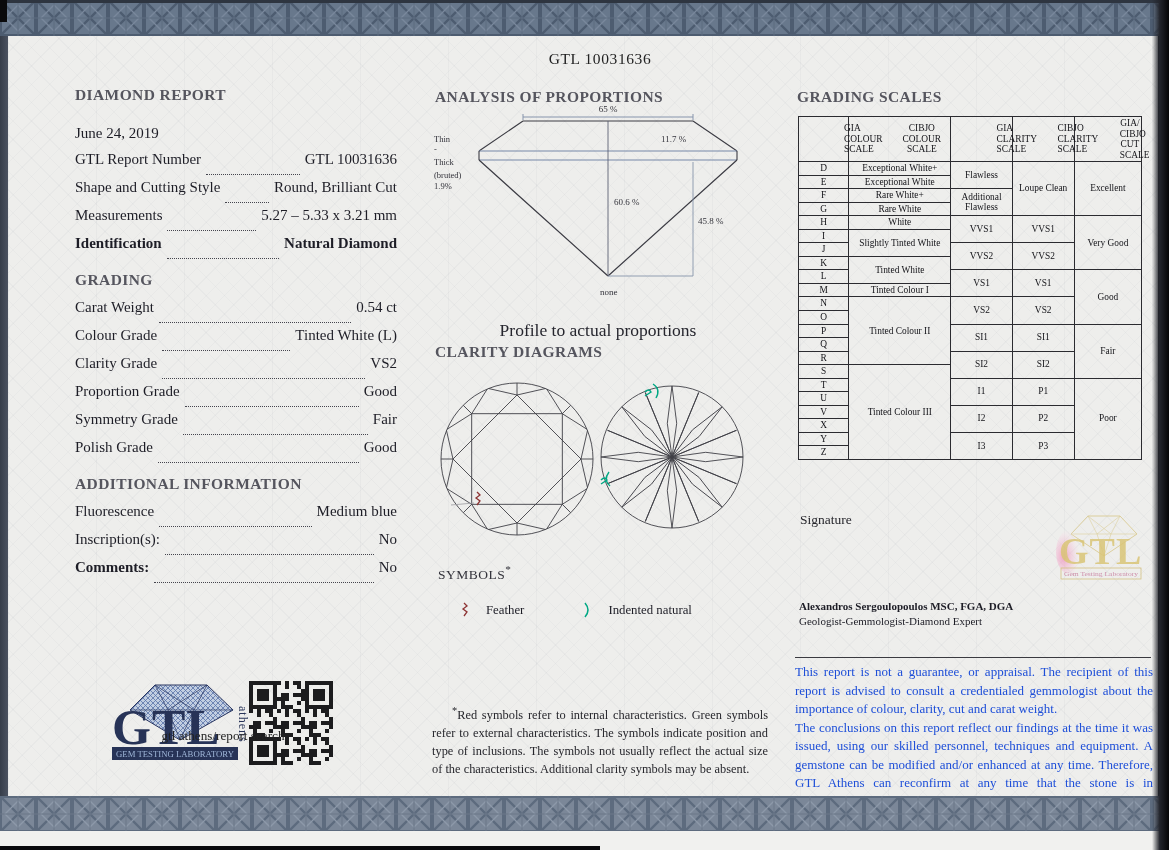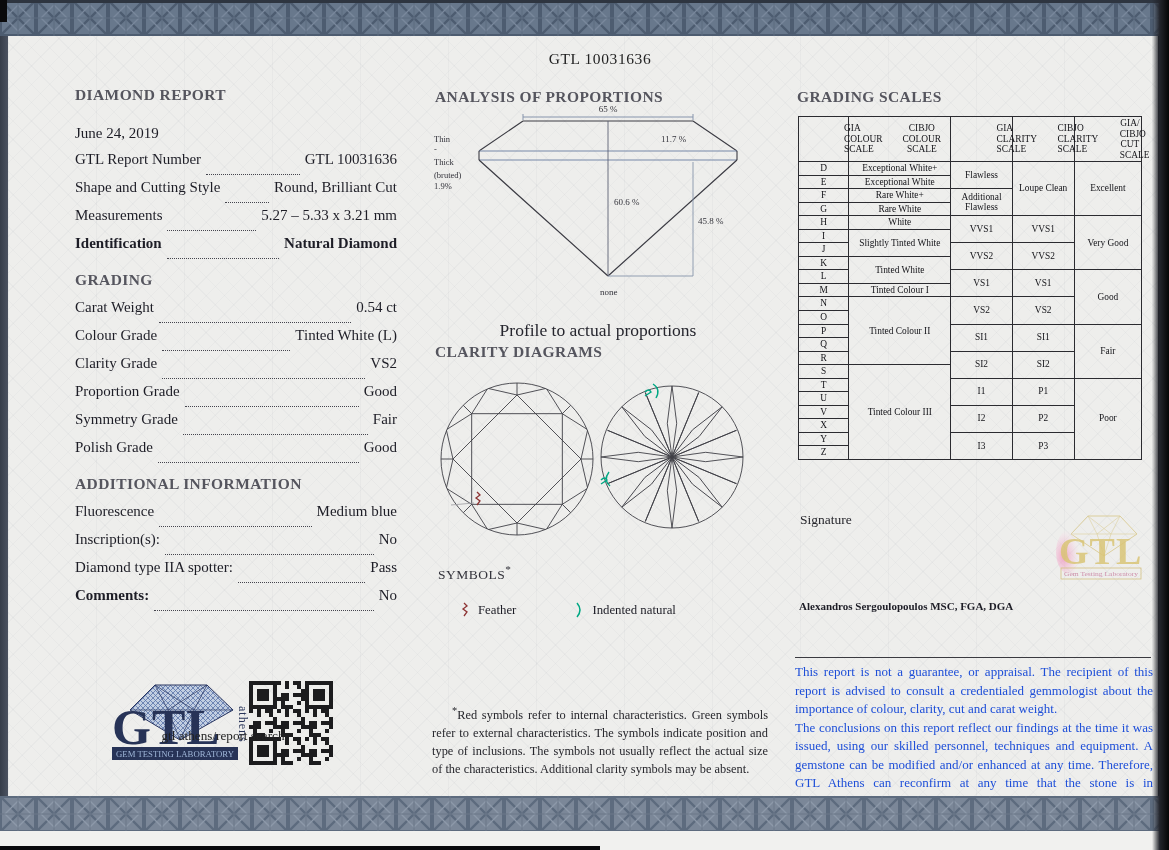--- a/index.html
+++ b/index.html
@@ -37,21 +37,21 @@
   .gap-title{margin:8px 0 10px;}
   
   #prop-title{left:427px;top:52px;}
   #prop-svg{left:420px;top:66px;}
   #profile-caption{left:420px;top:268px;width:340px;text-align:center;font-size:17.5px;color:#26262e;margin-top:16px;}
   #clar-title{left:427px;top:307px;text-align:center;}
   #crown-svg{left:429px;top:343px;}
   #pav-svg{left:589px;top:346px;}
   #symbols-line{left:430px;top:527px;font-size:13.5px;letter-spacing:.5px;color:#33333b;}
   #legend{left:450px;top:566px;display:flex;gap:58px;font-size:12.8px;align-items:center;}
-  .leg-item{display:flex;align-items:center;gap:8px;}
+  .leg-item{display:flex;align-items:center;gap:16px;}
   #footnote{left:424px;top:668px;width:336px;font-size:12.4px;line-height:1.44;text-align:justify;color:#26262c;}
   #footnote .ind{display:inline-block;width:20px;}
   
   #scales-title{left:789px;top:52px;}
   #scales-wrap{left:790px;top:80px;}
   table#scales{border-collapse:collapse;table-layout:fixed;width:344px;background:transparent;}
   #scales th,#scales td{border:1px solid #2b2b30;font-weight:normal;text-align:center;
      font-size:9.4px;line-height:1.12;padding:1px 1px;color:#131318;vertical-align:middle;}
   #scales th{white-space:pre-line;height:40px;padding-left:45px;}
   #scales td{height:10.5px;}
@@ -176,25 +176,20 @@
       <div>
           <div class="dotrow">
             <span class="lbl">Fluorescence</span>
             <span class="dots"></span>
             <span class="val">Medium blue</span>
           </div>
           <div class="dotrow">
             <span class="lbl">Inscription(s):</span>
             <span class="dots"></span>
             <span class="val">No</span>
-          </div>
-          <div class="dotrow">
-            <span class="lbl">Diamond type IIA spotter:</span>
-            <span class="dots"></span>
-            <span class="val">Pass</span>
           </div>
           <div class="dotrow">
             <span class="lbl bold">Comments:</span>
             <span class="dots"></span>
             <span class="val">No</span>
           </div>
         </div>
     </div>
 
     <svg id="gtl-logo" class="abs" width="142" height="86" viewBox="0 0 142 86">
@@ -692,20 +687,21 @@
       <polygon points="16,26 33,8 65,8 82,26 49,48" fill="none" stroke="#d8c98f" stroke-width="1"></polygon>
       <path d="M16,26 H82 M33,8 L42,26 49,48 M65,8 L56,26 49,48 M33,8 L56,26 M65,8 L42,26" fill="none" stroke="#d8c98f" stroke-width="0.6"></path>
       <ellipse cx="14" cy="44" rx="13" ry="22" fill="url(#pg)"></ellipse>
       <text x="4" y="56" font-size="38" font-weight="bold" fill="#d6be62" opacity="0.85" letter-spacing="1">GTL</text>
       <rect x="6" y="60" width="80" height="11" fill="none" stroke="#d0b870" stroke-width="0.8"></rect>
       <text x="46" y="68" font-size="7" fill="#c87fa0" text-anchor="middle" textLength="74" lengthAdjust="spacingAndGlyphs">Gem Testing Laboratory</text>
     </svg>
 
     <div id="expert" class="abs">
       <div class="bold">Alexandros Sergoulopoulos MSC, FGA, DGA</div>
+      <div>Geologist-Gemmologist-Diamond Expert</div>
     </div>
 
     <div id="divider" class="abs"></div>
 
     <div id="disclaimer" class="abs">
       <p>This report is not a guarantee, or appraisal. The recipient of this report is advised to consult a credentialed gemmologist about the importance of colour, clarity, cut and carat weight.</p>
       <p>The conclusions on this report reflect our findings at the time it was issued, using our skilled personnel, techniques and equipment. A gemstone can be modified and/or enhanced at any time. Therefore, GTL Athens can reconfirm at any time that the stone is in accordance with the gemstone report.</p>
     </div>
 
   </div>

